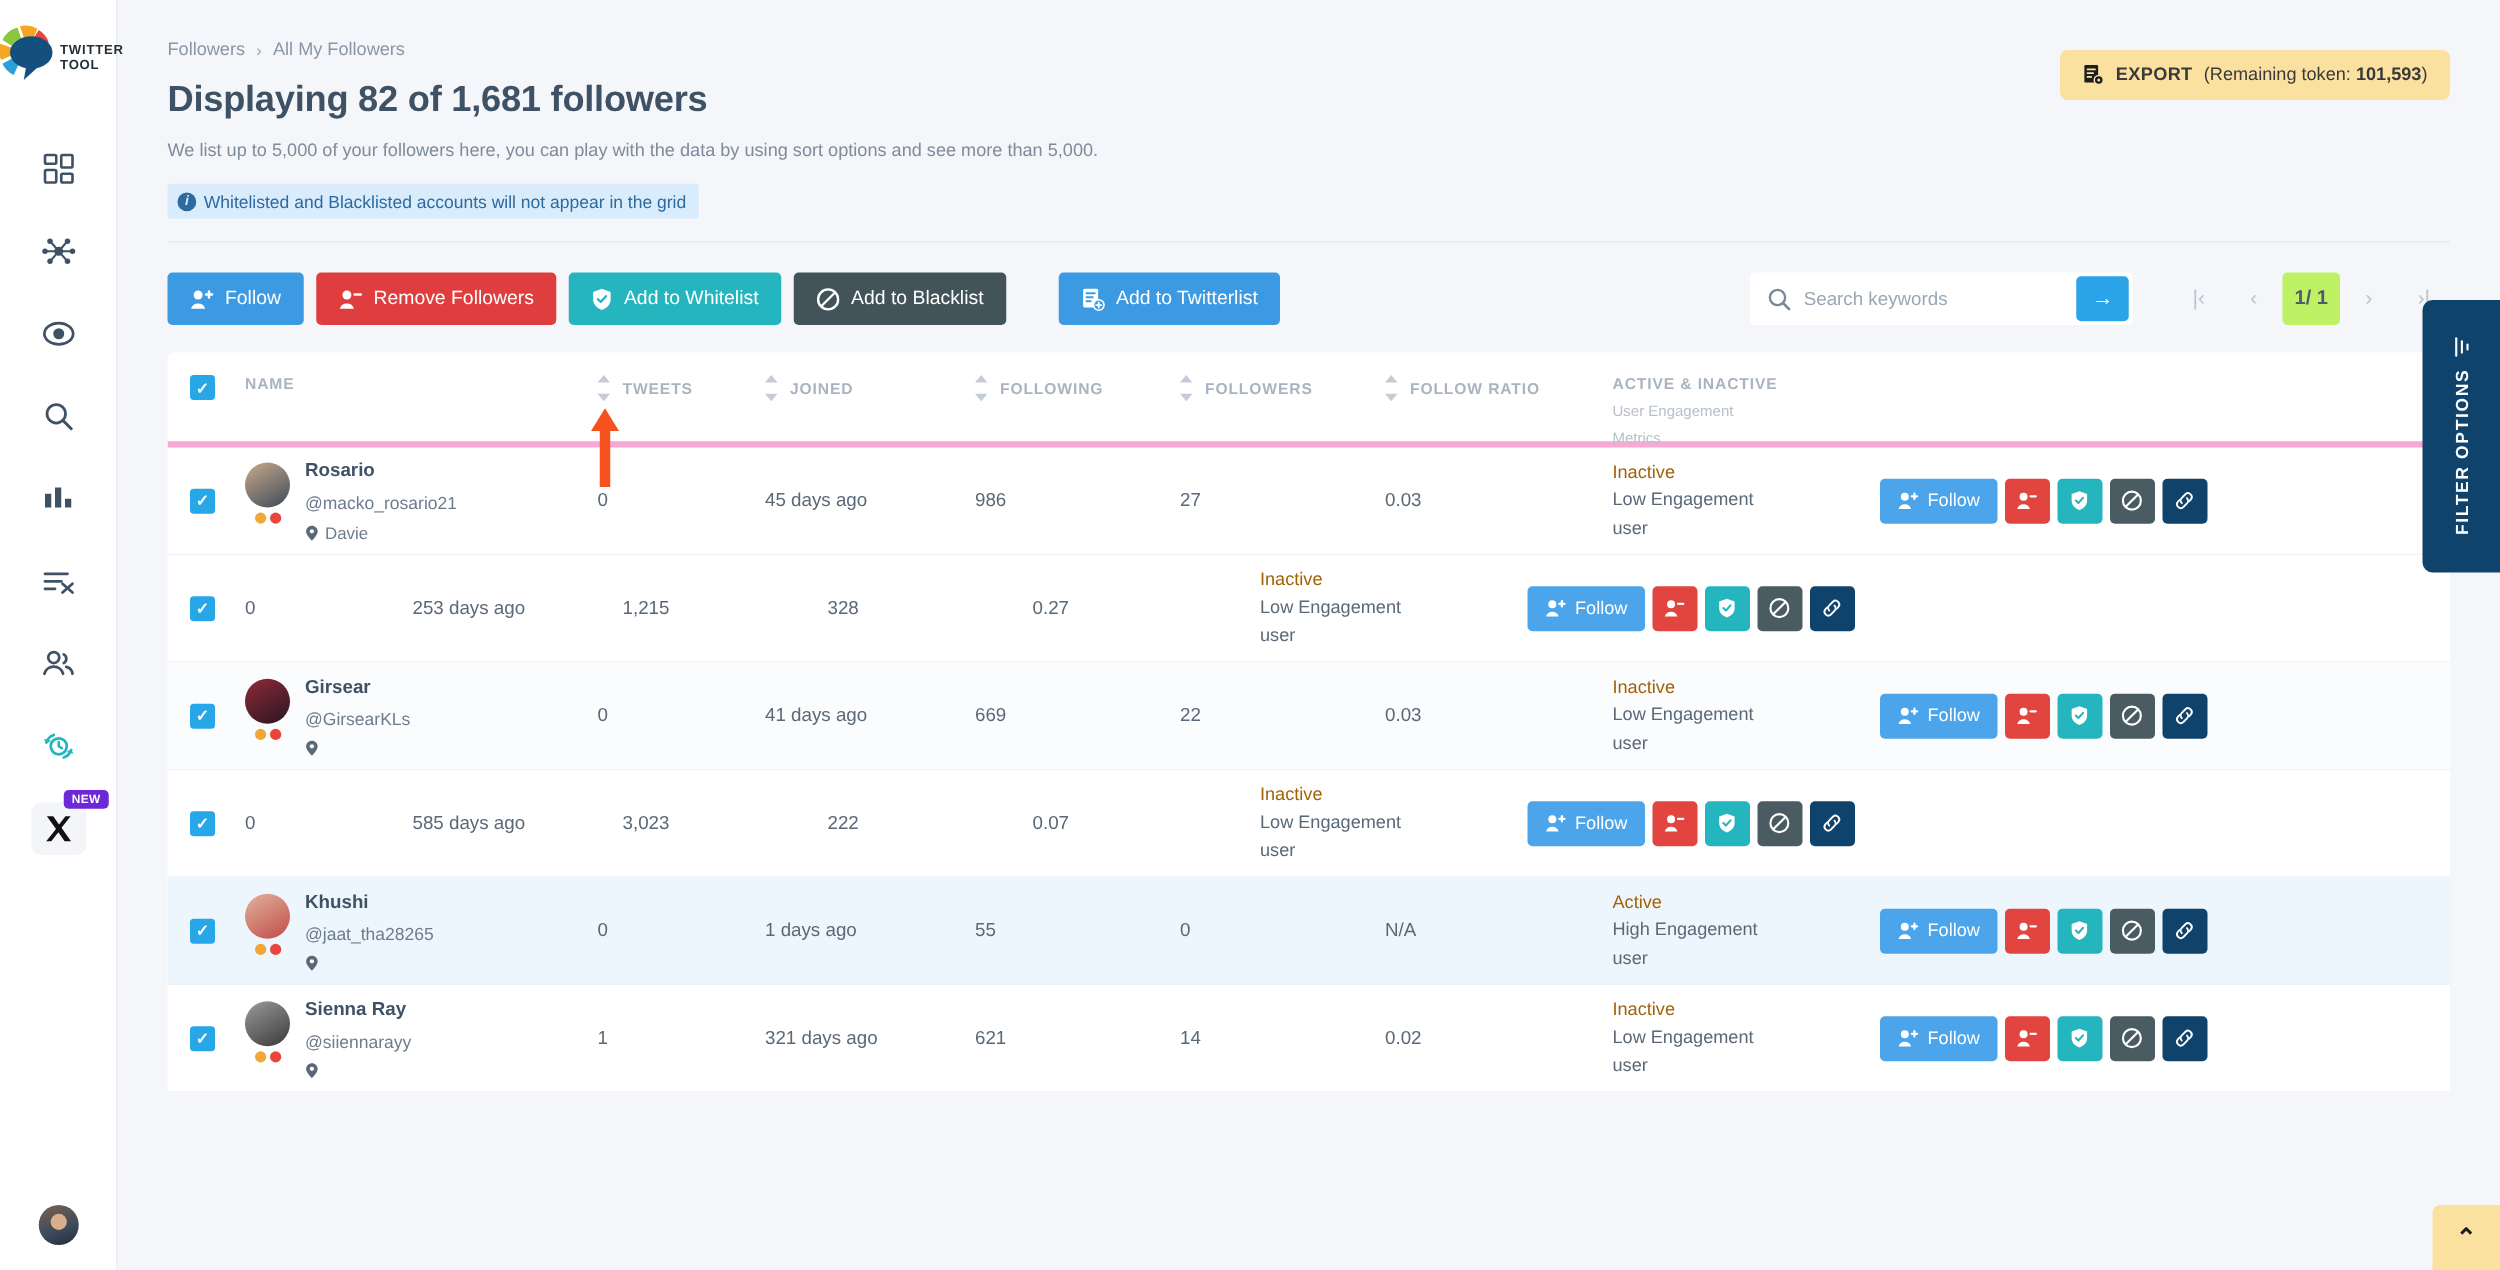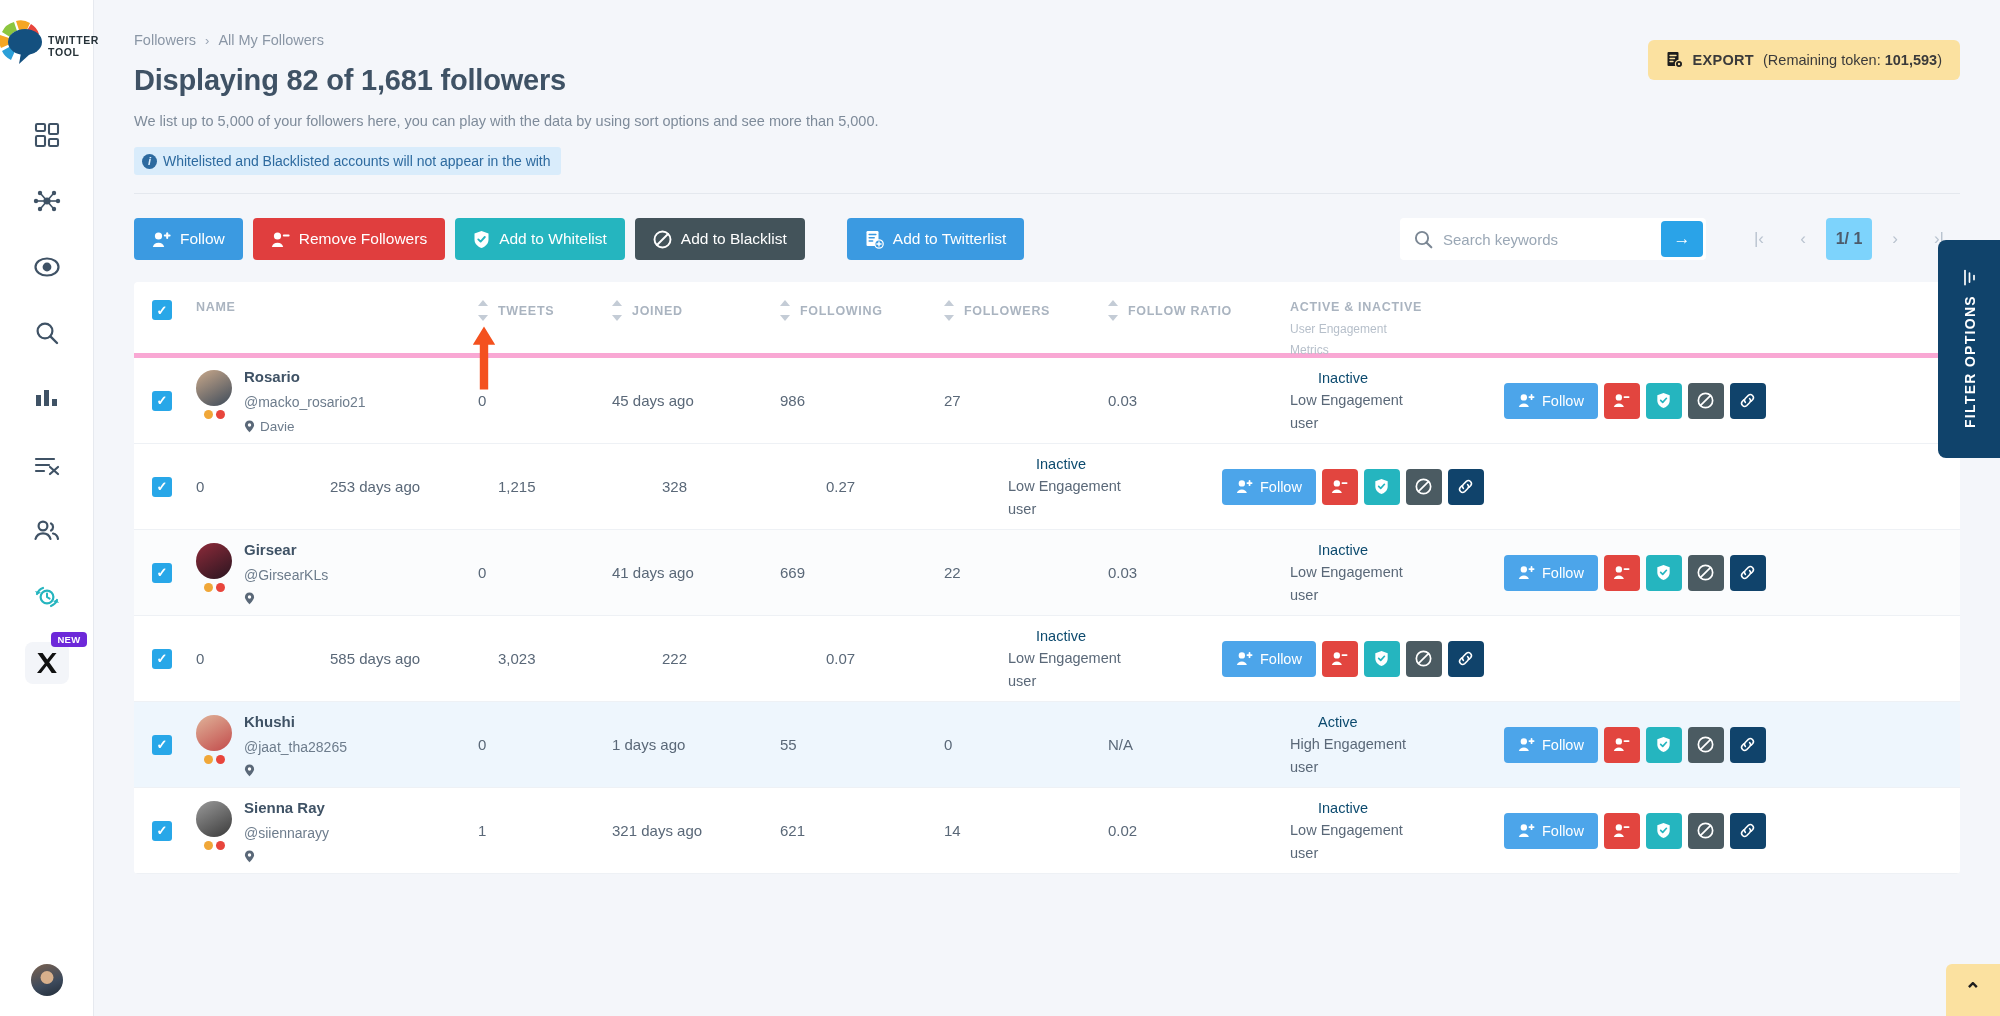--- a/index.html
+++ b/index.html
@@ -124,21 +124,21 @@
     display:flex; align-items:center; justify-content:center;
   }
 
   .pager { display:flex; align-items:center; margin-left: 22px; gap: 2px; }
   .pbtn {
     width: 42px; height: 42px; display:flex; align-items:center; justify-content:center;
     color:#b9c3cf; font-size: 17px; cursor:pointer; background:transparent; border:none;
     font-family:"Liberation Sans", sans-serif;
   }
   .pnum {
-    min-width: 46px; height: 42px; background:#7dd3fc; border-radius:4px;
+    min-width: 46px; height: 42px; background:#bef264; border-radius:4px;
     display:flex; align-items:center; justify-content:center;
     color:#4d5b6b; font-size: 16px; font-weight:600; cursor:pointer;text-align:right;
   }
 
   
   .table-card { background:#fff; border-radius: 4px; margin-top: 22px; overflow:hidden; }
   .thead {
     display:flex; align-items:flex-start; height: 76px;
     border-bottom: 5px solid #f9a8d4; padding-top: 18px;
   }
@@ -190,21 +190,21 @@
   .dot.r { background:#e8453c; }
   .avwrap { display:flex; flex-direction:column; align-items:center; }
 
   .nm { font-size: 15px; font-weight: 700; color:#3f5265; }
   .hn { font-size: 14px; color:#6d7c8c; margin-top: 9px; }
   .loc { font-size: 13.5px; color:#6d7c8c; margin-top: 9px; display:flex; align-items:center; gap:5px;}
 
   .cellval { font-size: 15px; color:#5a6878; }
 
   .actcell { font-size: 14.5px; color:#5a6878; line-height: 1.55; }
-  .actcell .st { color:#0c4a6e;margin-left:28px; }
+  .actcell .st { color:#a16207; }
 
   .rowbtns { display:flex; align-items:center; gap: 6px; }
   .rfollow {
     background:#4ca5ea; color:#fff; border:none; border-radius:4px;
     height: 36px; padding: 0 14px; display:flex; align-items:center; gap:7px;
     font-size: 14.5px; cursor:pointer; font-family:"Liberation Sans", sans-serif;
   }
   .ricon {
     width: 36px; height: 36px; border-radius: 4px; border:none; cursor:pointer;
     display:flex; align-items:center; justify-content:center;
@@ -357,21 +357,21 @@
       <span class="crumb">Followers</span>
       <span class="sep">›</span>
       <span class="crumb">All My Followers</span>
     </div>
 
     <div class="page-title">Displaying 82 of 1,681 followers</div>
     <div class="page-sub">We list up to 5,000 of your followers here, you can play with the data by using sort options and see more than 5,000.</div>
 
     <div class="info-banner">
       <span class="i-icon">i</span>
-      <span>Whitelisted and Blacklisted accounts will not appear in the with</span>
+      <span>Whitelisted and Blacklisted accounts will not appear in the grid</span>
     </div>
 
     <div class="divider"></div>
 
     
     <div class="export-btn">
       <svg width="18" height="18" viewBox="0 0 18 18">
         <rect x="1.5" y="1" width="11" height="14" rx="1" fill="#1d1d1d"></rect>
         <g stroke="#fbe1a0" stroke-width="1.4" stroke-linecap="round">
           <line x1="4" y1="4.5" x2="10" y2="4.5"></line>

